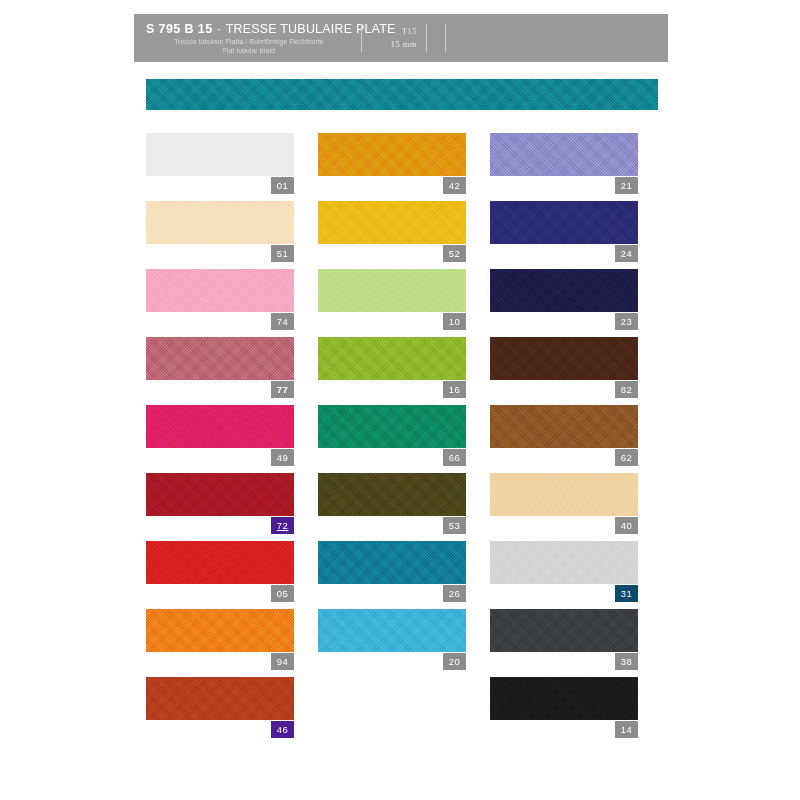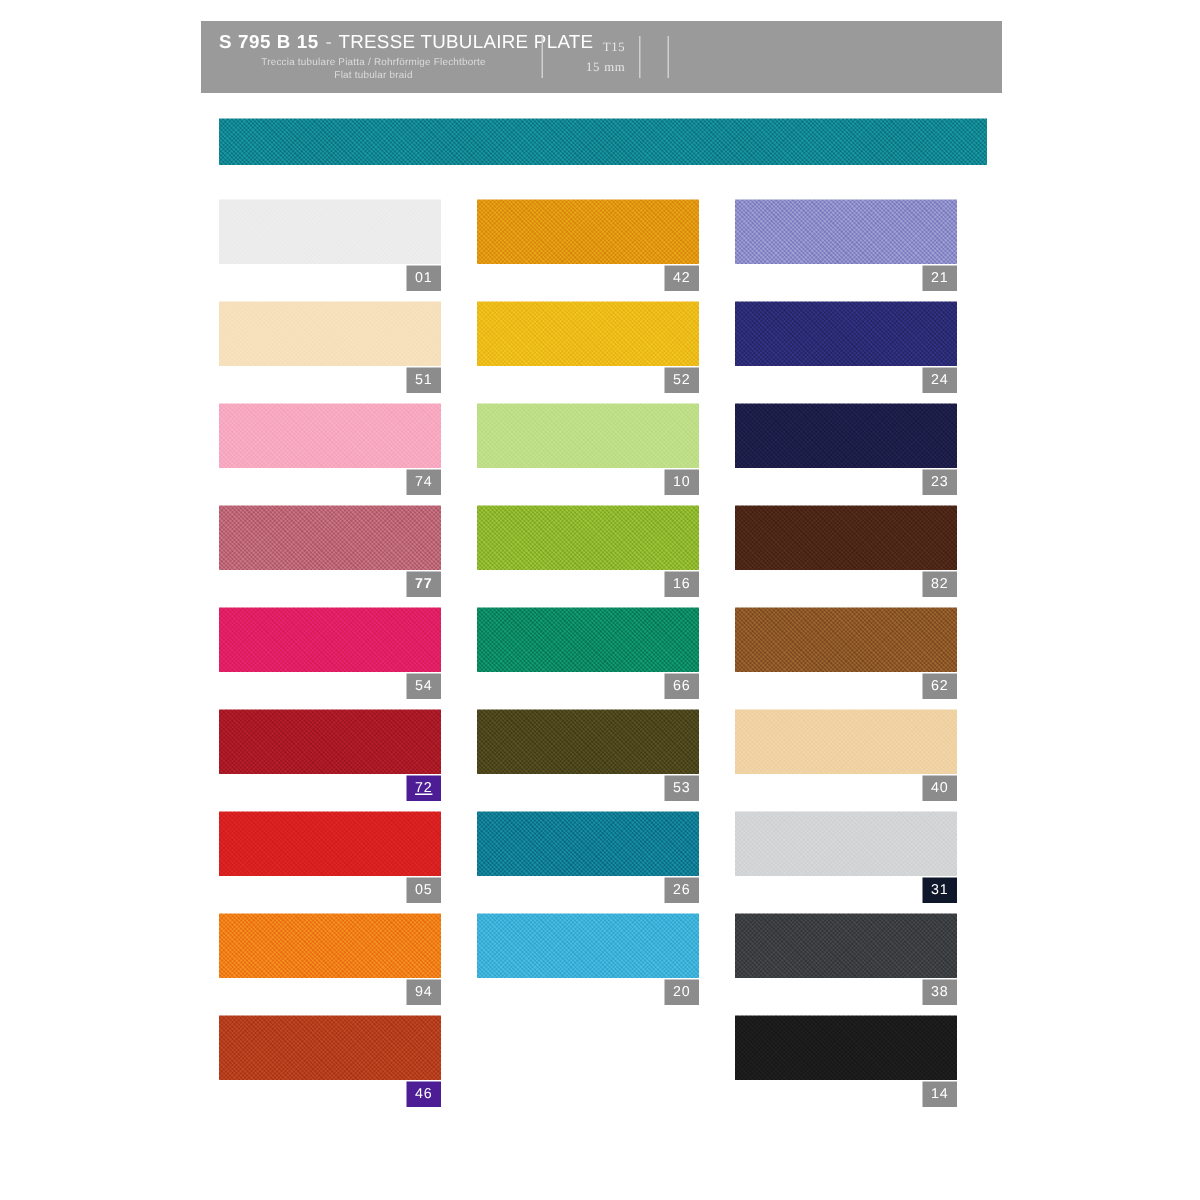--- a/index.html
+++ b/index.html
@@ -310,21 +310,21 @@
         <div class="swatch-cell" style="top: 136px;">
           <div class="swatch-band light" style="background: rgb(247, 168, 192);"></div>
           <div class="swatch-label" style="background: rgb(140, 140, 140); color: rgb(255, 255, 255);">74</div>
         </div>
         <div class="swatch-cell" style="top: 204px;">
           <div class="swatch-band" style="background: rgb(187, 100, 115);"></div>
           <div class="swatch-label" style="background: rgb(140, 140, 140); color: rgb(255, 255, 255); font-weight: bold;">77</div>
         </div>
         <div class="swatch-cell" style="top: 272px;">
           <div class="swatch-band" style="background: rgb(224, 30, 99);"></div>
-          <div class="swatch-label" style="background: rgb(140, 140, 140); color: rgb(255, 255, 255);">54</div>
+          <div class="swatch-label" style="background: rgb(140, 140, 140); color: rgb(255, 255, 255);">49</div>
         </div>
         <div class="swatch-cell" style="top: 340px;">
           <div class="swatch-band" style="background: rgb(168, 24, 37);"></div>
           <div class="swatch-label" style="background: #4c1d95; color: rgb(255, 255, 255); text-decoration: underline;">72</div>
         </div>
         <div class="swatch-cell" style="top: 408px;">
           <div class="swatch-band" style="background: rgb(216, 31, 31);"></div>
           <div class="swatch-label" style="background: rgb(140, 140, 140); color: rgb(255, 255, 255);">05</div>
         </div>
         <div class="swatch-cell" style="top: 476px;">
@@ -390,21 +390,21 @@
         <div class="swatch-cell" style="top: 272px;">
           <div class="swatch-band" style="background: rgb(138, 85, 38);"></div>
           <div class="swatch-label" style="background: rgb(140, 140, 140); color: rgb(255, 255, 255);">62</div>
         </div>
         <div class="swatch-cell" style="top: 340px;">
           <div class="swatch-band light" style="background: rgb(240, 210, 162);"></div>
           <div class="swatch-label" style="background: rgb(140, 140, 140); color: rgb(255, 255, 255);">40</div>
         </div>
         <div class="swatch-cell" style="top: 408px;">
           <div class="swatch-band light" style="background: rgb(210, 212, 214);"></div>
-          <div class="swatch-label" style="background: #0f172a; color: rgb(255, 255, 255);">31</div>
+          <div class="swatch-label" style="background: #0c4a6e; color: rgb(255, 255, 255);">31</div>
         </div>
         <div class="swatch-cell" style="top: 476px;">
           <div class="swatch-band" style="background: rgb(58, 61, 63);"></div>
           <div class="swatch-label" style="background: rgb(140, 140, 140); color: rgb(255, 255, 255);">38</div>
         </div>
         <div class="swatch-cell" style="top: 544px;">
           <div class="swatch-band" style="background: rgb(26, 26, 26);"></div>
           <div class="swatch-label" style="background: rgb(140, 140, 140); color: rgb(255, 255, 255);">14</div>
         </div>
       </div>

